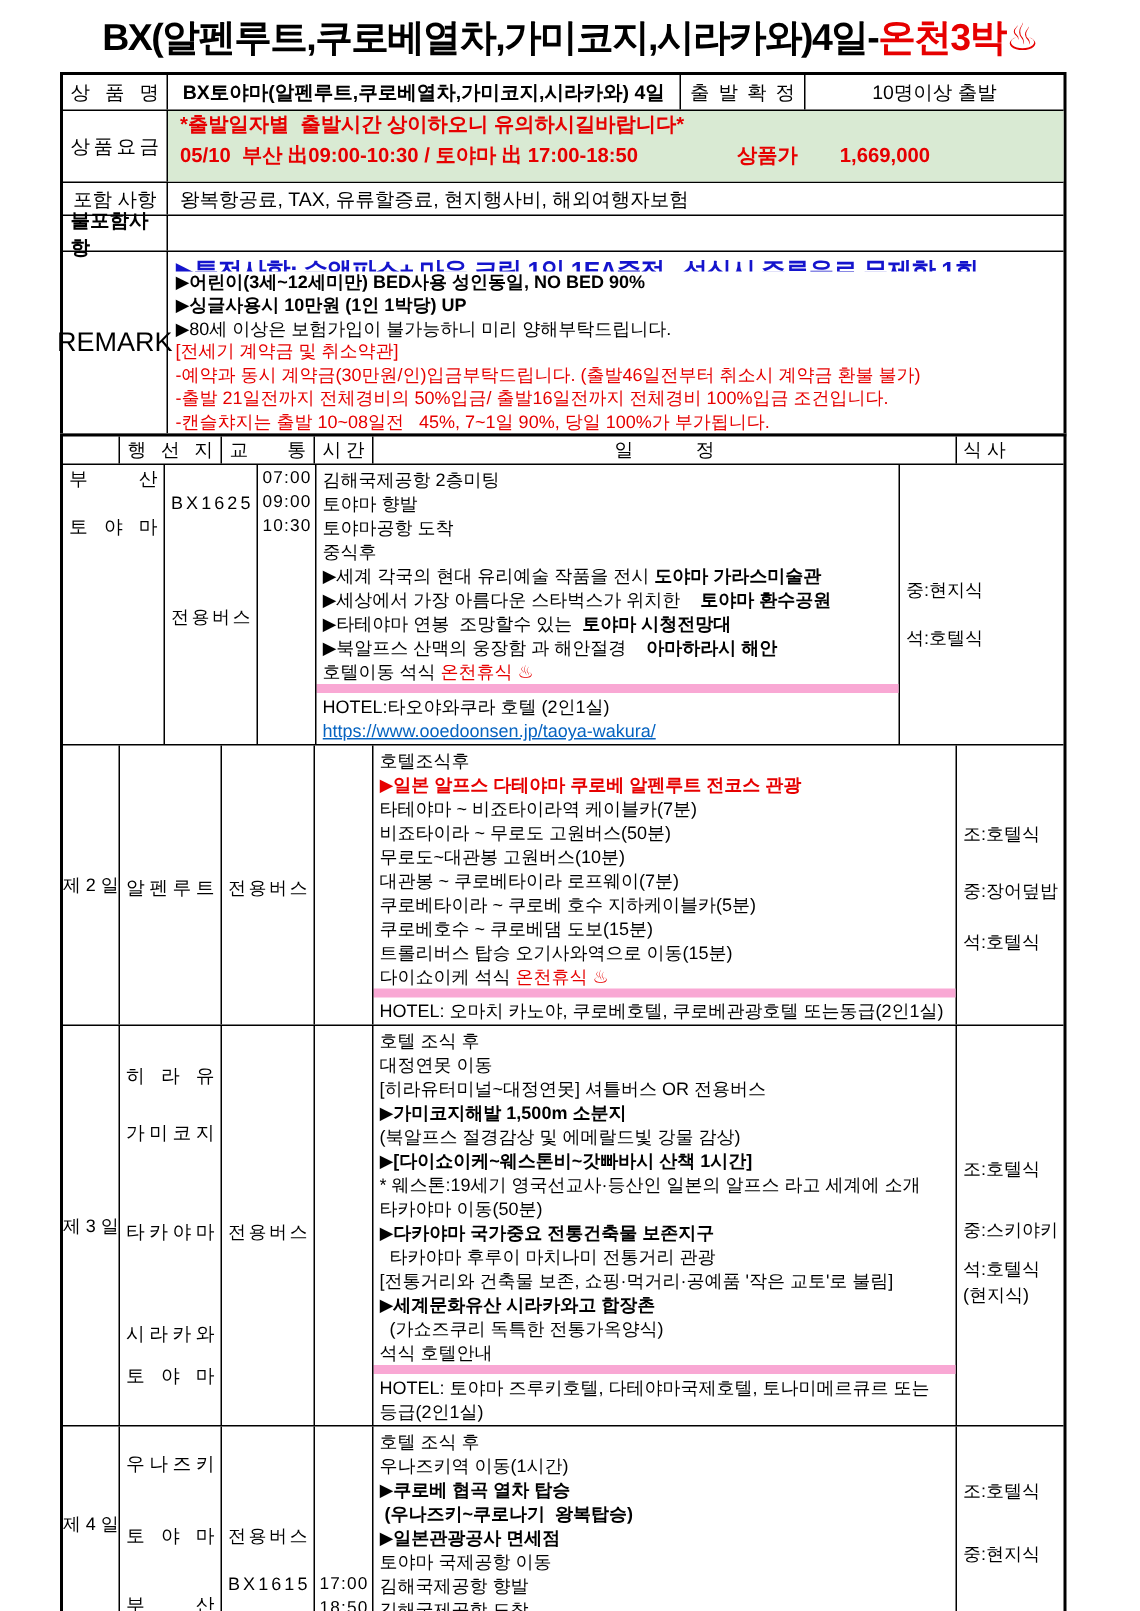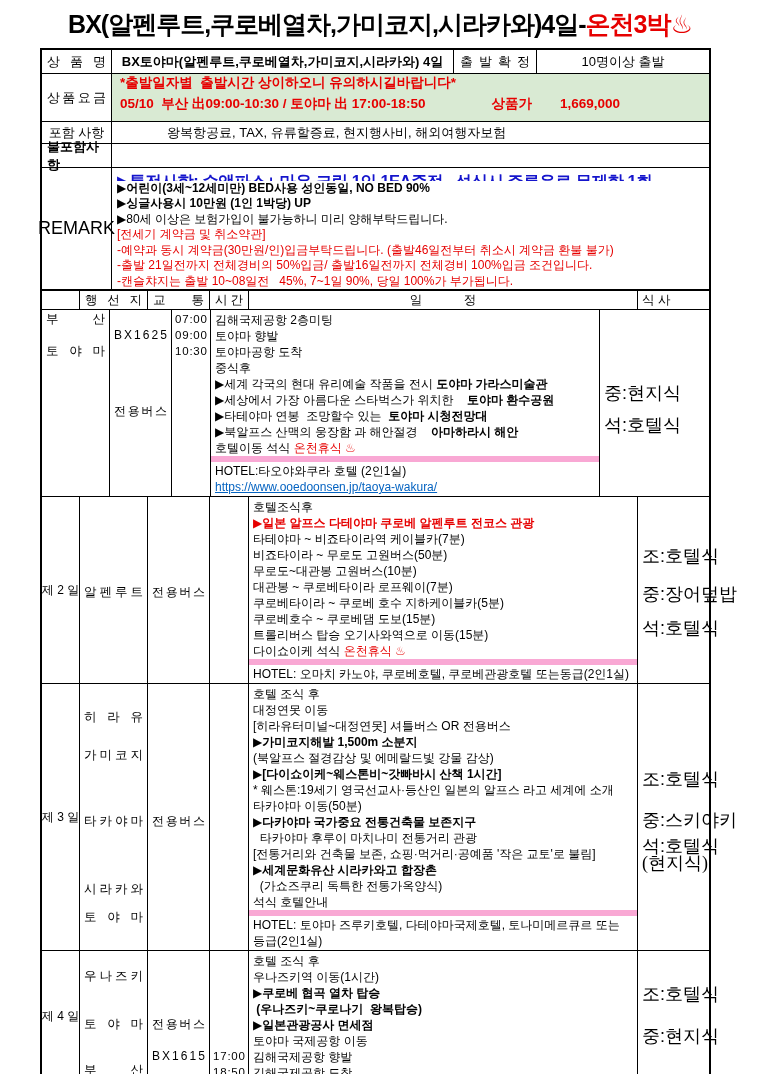--- a/index.html
+++ b/index.html
@@ -19,21 +19,21 @@
   .r1{height:24px;}
   .r1 .name{width:342px;border-right:1px solid #000;justify-content:center;font-weight:bold;font-size:13px;}
   .r1 .dep{width:83px;border-right:1px solid #000;font-size:13px;padding:0 6px;}
   .r1 .conf{flex:1;justify-content:center;font-weight:normal;font-size:13px;}
   .r2{height:48px;}
   .price-cell{flex:1;background:#d9ead3;flex-direction:column;align-items:flex-start;
               justify-content:flex-start;padding-left:8px;gap:3px;}
   .price-cell div{color:#e60000;font-weight:bold;font-size:13.5px;white-space:pre;}
   .pl2 .pw{margin-left:66px;}
   .pl2 .pv{margin-left:28px;}
-  .r3{height:22px;gap:47px;}
+  .r3{height:22px;}
   .r4{height:24px;}
   .r3 .val,.r4 .val{flex:1;padding-left:8px;font-size:13px;}
   .r4 .lbl{font-weight:bold;}
   .r4 .val{color:#e60000;font-weight:bold;font-size:13.5px;}
   .r5{height:121px;}
   .r5 .lbl{font-size:18px;}
   .remark-cell{flex:1;flex-direction:column;align-items:stretch;justify-content:flex-start;padding:2px 0 0 5px;}
   .remark-special{color:#1414cc;font-weight:bold;font-size:16.5px;line-height:23px;
                   letter-spacing:-0.5px;white-space:nowrap;overflow:hidden;}
   .remark-line{font-size:12px;line-height:15.5px;white-space:pre;overflow:hidden;}
@@ -62,21 +62,21 @@
   .time{position:absolute;left:3px;right:3px;display:flex;justify-content:space-between;
         font-size:11.5px;line-height:15px;}
   .it-row .c-sched{border-right:1px solid #000;box-sizing:border-box;font-size:12px;}
   .sched-main{padding:2px 0 0 4px;}
   .sched-line{height:16px;line-height:16px;white-space:pre;overflow:hidden;}
   .hotel-sec{border-top:6px solid #f9a8d4;padding:1px 0 1px 4px;}
   .hotel-sec .sched-line{height:16px;}
   .b{font-weight:bold;}
   .r{color:#e60000;}
   .link{color:#0563c1;text-decoration:underline;}
-  .it-row .c-meal{position:relative;font-size:18px;}
+  .it-row .c-meal{position:relative;font-size:12px;}
   .meal{position:absolute;left:4px;white-space:pre;line-height:15px;}
 </style>
 </head>
 <body>
 
 <div class="page">
 
   <div class="title"><span>BX(알펜루트,쿠로베열차,가미코지,시라카와)4일-</span><span class="red">온천3박♨</span></div>
 
   <div class="tbl info">
@@ -326,21 +326,21 @@
             </div>
             <div class="hotel-sec">
               <div class="sched-line"><span>HOTEL: 토야마 즈루키호텔, 다테야마국제호텔, 토나미메르큐르 또는</span></div>
               <div class="sched-line"><span>등급(2인1실)</span></div>
             </div>
           </div>
           <div class="c-meal">
             <div class="meal" style="top: 88px;">조:호텔식</div>
             <div class="meal" style="top: 129px;">중:스키야키</div>
             <div class="meal" style="top: 155px;">석:호텔식</div>
-            <div class="meal" style="top: 172px; font-family: Liberation Serif, serif;">(현지식)</div>
+            <div class="meal" style="top: 172px;">(현지식)</div>
           </div>
         </div>
         <div class="it-row">
           <div class="c-day">제 4 일</div>
           <div class="c-st">
             <div class="station" style="top: 18px;">
               <span>우</span>
               <span>나</span>
               <span>즈</span>
               <span>키</span>

